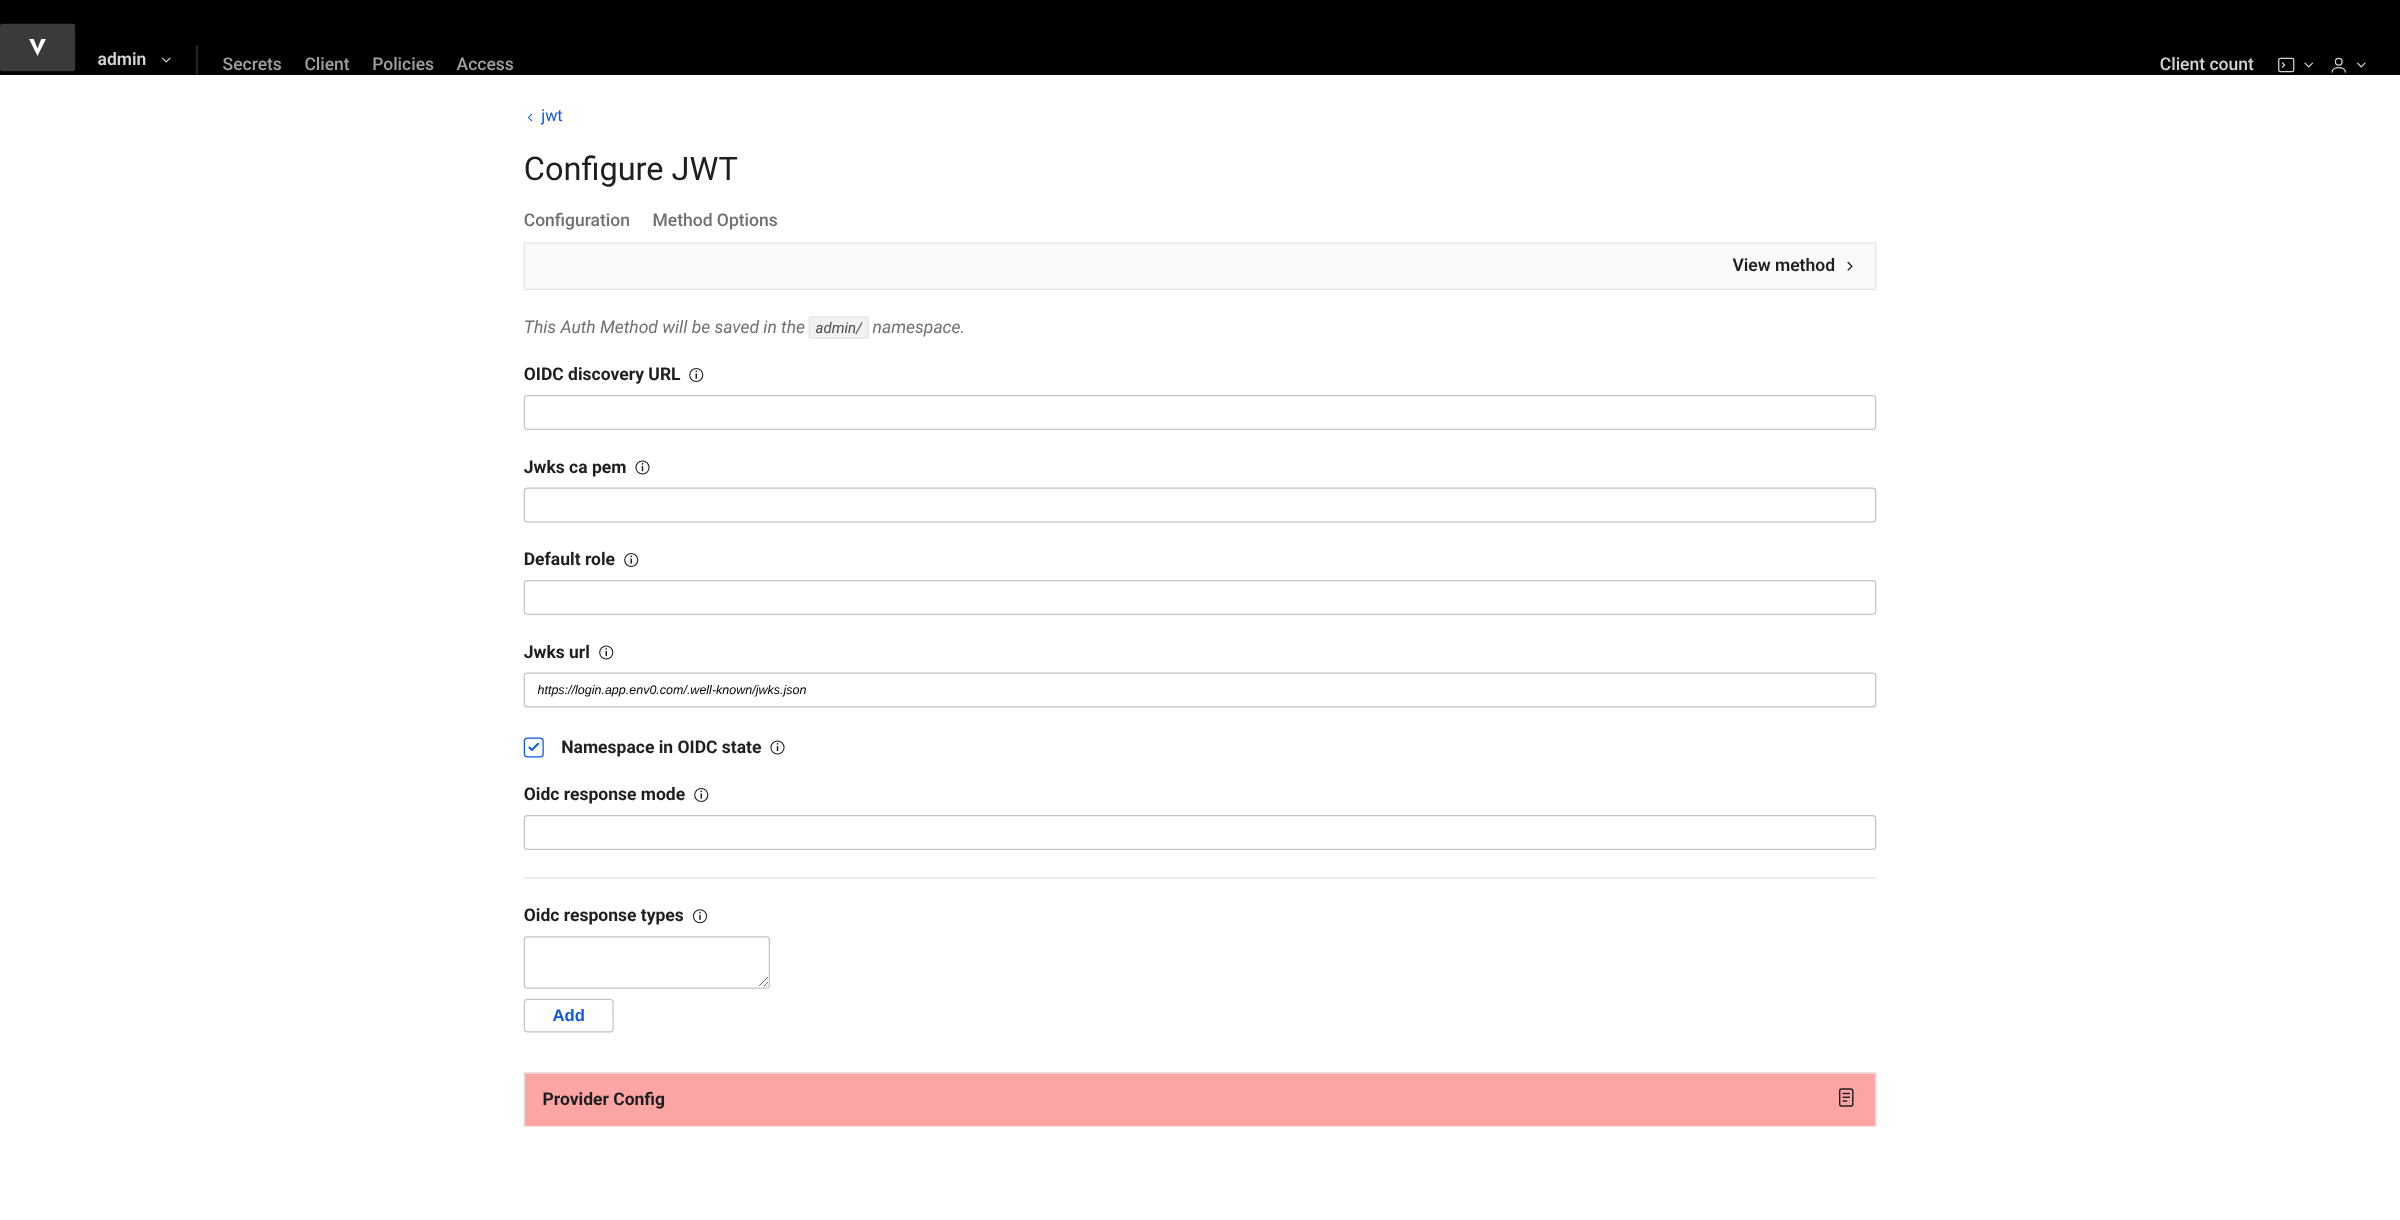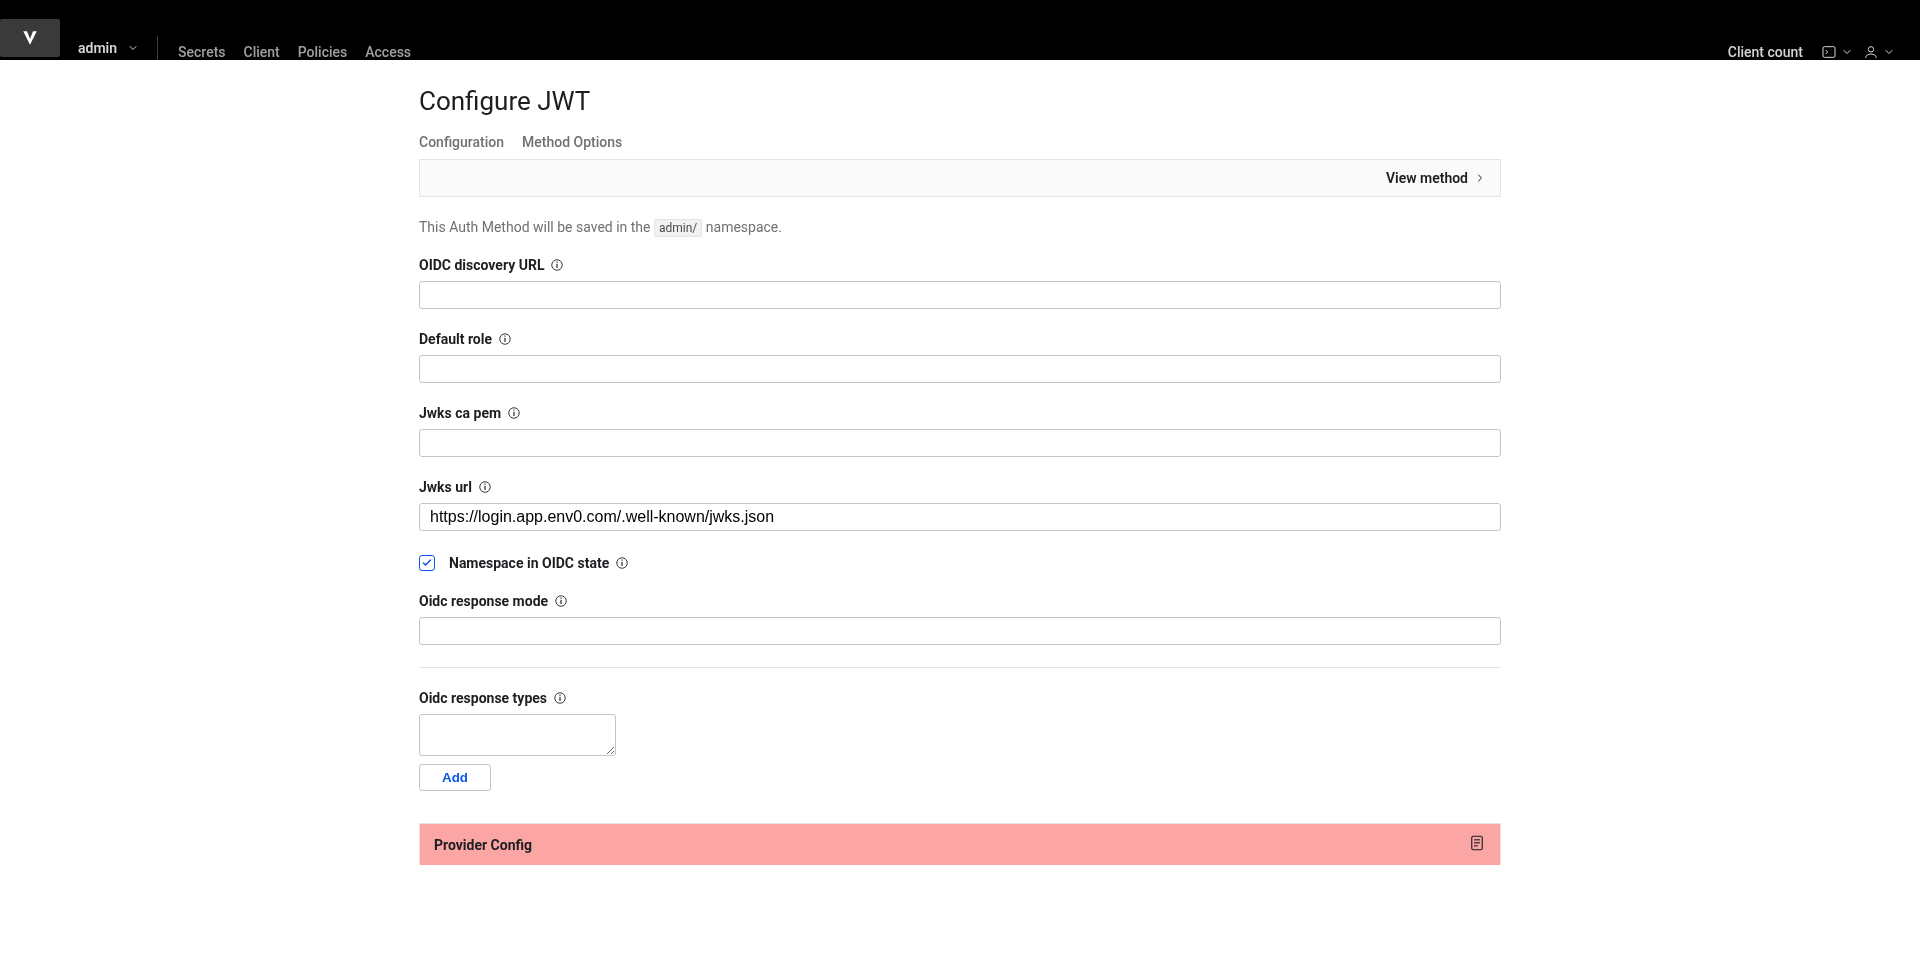--- a/index.html
+++ b/index.html
@@ -23,28 +23,28 @@
 .breadcrumb svg { margin-right: 4px; }
 .page-title { font-size: 26px; font-weight: 400; margin-bottom: 18px; }
 .tabs { display: flex; gap: 18px; }
 .tab { color: #707070; font-weight: 500; cursor: pointer; padding-bottom: 10px; }
 
 
 .view-bar { border: 1px solid #e4e4e4; background: #fafafa; padding: 10px 14px; display: flex; justify-content: flex-end; align-items: center; margin-top: -1px; }
 .view-method-link { display: flex; align-items: center; gap: 6px; font-weight: 600; cursor: pointer; color: #1c1e21; }
 
 
-.ns-note { margin-top: 22px; color: #707070; font-size: 14px; }
+.ns-note { margin-top: 22px; color: #707070; font-size: 14px; font-style: italic; }
 .ns-chip { background: #f2f2f2; border: 1px solid #e4e4e4; padding: 1px 4px; font-size: 12px; color: #4a4a4a; border-radius: 2px; }
 
 
 .field { margin-top: 22px; }
 .field-label { font-weight: 700; font-size: 14px; display: flex; align-items: center; gap: 6px; margin-bottom: 8px; }
 .info-icon { display: inline-flex; cursor: pointer; }
-.text-input { width: 100%; height: 28px; border: 1px solid #c4c4c4; border-radius: 3px; padding: 0 10px; font-size: 16px; }
+.text-input { width: 100%; height: 28px; border: 1px solid #c4c4c4; border-radius: 3px; padding: 0 10px; font-size: 10px; font-style: italic; }
 
 
 .check-row { margin-top: 24px; display: flex; align-items: center; gap: 14px; }
 .check-box { width: 16px; height: 16px; border: 1.5px solid #0c56e9; border-radius: 3px; display: flex; align-items: center; justify-content: center; cursor: pointer; }
 .check-row-label { font-weight: 700; display: flex; align-items: center; gap: 6px; }
 
 hr.section-div { border: none; border-top: 1px solid #e4e4e4; margin-top: 22px; }
 
 
 .row-with-button { display: flex; gap: 8px; align-items: flex-start; flex-direction: column; }
@@ -95,20 +95,26 @@
         </svg>
       <svg width="12" height="12" viewBox="0 0 24 24">
           <path d="M6 9l6 6 6-6" stroke="#d5d5d5" stroke-width="2" fill="none" stroke-linecap="round"></path>
         </svg>
     </div>
   </div>
 </div>
 
 <div class="content">
 
+  <div class="breadcrumb">
+    <svg width="10" height="10" viewBox="0 0 24 24">
+        <path d="M15 6l-6 6 6 6" stroke="#0c56e9" stroke-width="2" fill="none" stroke-linecap="round"></path>
+      </svg>
+    <span>jwt</span>
+  </div>
 
   <h1 class="page-title">Configure JWT</h1>
 
   <div class="tabs">
     <div class="tab">Configuration</div>
     <div class="tab">Method Options</div>
   </div>
 
   <div class="view-bar">
     <div class="view-method-link">
@@ -132,35 +138,35 @@
             <rect x="11" y="10" width="2" height="7" fill="#1c1e21"></rect>
             <rect x="11" y="6" width="2" height="2" fill="#1c1e21"></rect>
           </svg>
         </span>
     </div>
     <input class="text-input" value="" style="">
   </div>
 
   <div class="field">
     <div class="field-label">
+      <span>Jwks ca pem</span>
+      <span class="info-icon">
+          <svg width="14" height="14" viewBox="0 0 24 24">
+            <circle cx="12" cy="12" r="9" stroke="#1c1e21" stroke-width="1.5" fill="none"></circle>
+            <rect x="11" y="10" width="2" height="7" fill="#1c1e21"></rect>
+            <rect x="11" y="6" width="2" height="2" fill="#1c1e21"></rect>
+          </svg>
+        </span>
+    </div>
+    <input class="text-input" value="" style="">
+  </div>
+
+  <div class="field">
+    <div class="field-label">
       <span>Default role</span>
-      <span class="info-icon">
-          <svg width="14" height="14" viewBox="0 0 24 24">
-            <circle cx="12" cy="12" r="9" stroke="#1c1e21" stroke-width="1.5" fill="none"></circle>
-            <rect x="11" y="10" width="2" height="7" fill="#1c1e21"></rect>
-            <rect x="11" y="6" width="2" height="2" fill="#1c1e21"></rect>
-          </svg>
-        </span>
-    </div>
-    <input class="text-input" value="" style="">
-  </div>
-
-  <div class="field">
-    <div class="field-label">
-      <span>Jwks ca pem</span>
       <span class="info-icon">
           <svg width="14" height="14" viewBox="0 0 24 24">
             <circle cx="12" cy="12" r="9" stroke="#1c1e21" stroke-width="1.5" fill="none"></circle>
             <rect x="11" y="10" width="2" height="7" fill="#1c1e21"></rect>
             <rect x="11" y="6" width="2" height="2" fill="#1c1e21"></rect>
           </svg>
         </span>
     </div>
     <input class="text-input" value="" style="">
   </div>

